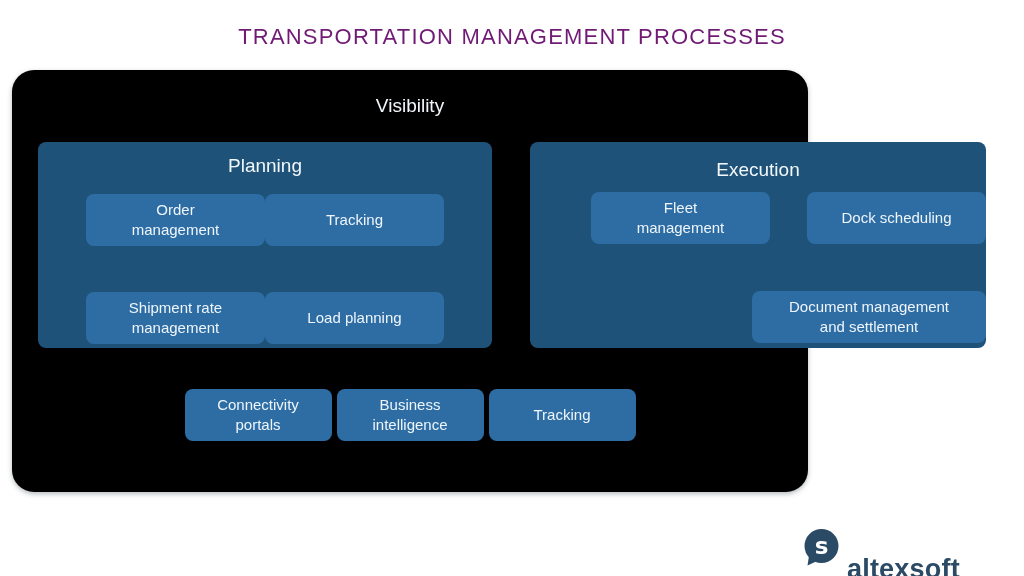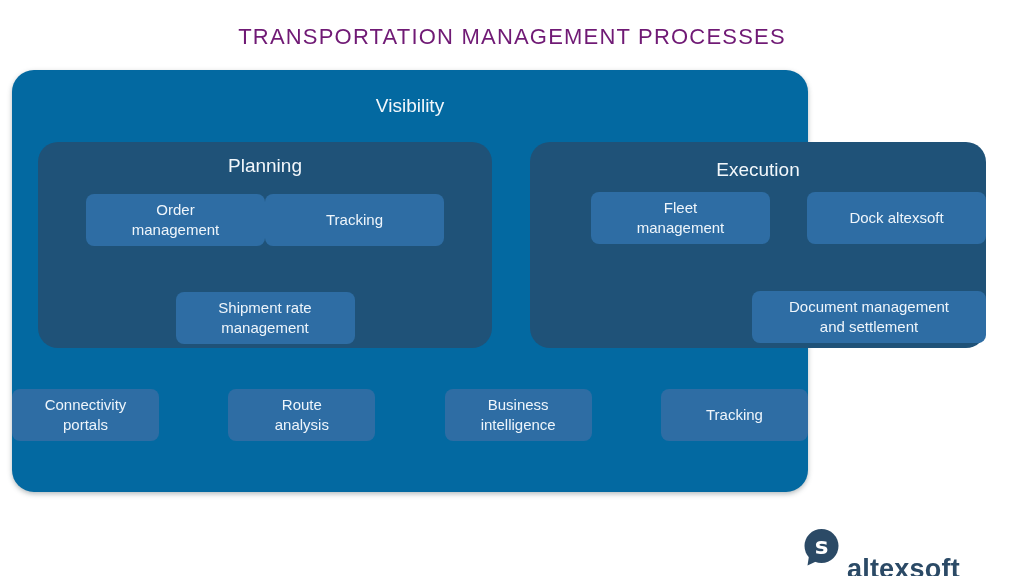--- a/index.html
+++ b/index.html
@@ -25,41 +25,41 @@
     letter-spacing: 1.2px;
     color: #701a75;
   }
 
   .outer {
     position: absolute;
     left: 12px;
     top: 70px;
     width: 796px;
     height: 422px;
-    background: #0369a1;
+    background: #000000;
     border-radius: 22px;
     box-shadow: 0 2px 5px rgba(40,60,70,0.35);
   }
 
   .vis-label {
     position: absolute;
     top: 25px;
     left: 0;
     width: 100%;
     text-align: center;
     font-size: 19px;
     color: #f2f7fb;
   }
 
   .panel {
     position: absolute;
     top: 72px;
     height: 206px;
     background: #1f5278;
-    border-radius: 20px;
+    border-radius: 8px;
   }
   .panel-planning  { left: 26px;  width: 454px; }
   .panel-execution { left: 518px; width: 456px; text-decoration: underline; }
 
   .panel-title {
     position: absolute;
     left: 0;
     width: 100%;
     text-align: center;
     font-size: 19px;
@@ -97,21 +97,21 @@
     white-space: pre-line;
   }
   .node-wide { width: 234px; }
 
   .bottom-row {
     position: absolute;
     top: 319px;
     left: 0;
     width: 100%;
     display: flex;
-    justify-content: space-between;
+    justify-content: center;
     gap: 5px;
   }
   .bottom-row .node { width: 147px; }
 
   .logo {
     position: absolute;
     left: 803px;
     top: 514px;
     display: flex;
     align-items: center;
@@ -139,41 +139,40 @@
     <section class="panel panel-planning">
       <div class="panel-title">Planning</div>
       <div class="row row-1">
         <div class="node">Order
 management</div>
         <div class="node">Tracking</div>
       </div>
       <div class="row row-2">
         <div class="node">Shipment rate
 management</div>
+        <div class="node">Load planning</div>
       </div>
     </section>
 
     <section class="panel panel-execution">
       <div class="panel-title">Execution</div>
       <div class="row row-1">
         <div class="node">Fleet
 management</div>
-        <div class="node">Dock altexsoft</div>
+        <div class="node">Dock scheduling</div>
       </div>
       <div class="row row-2">
         <div class="node node-wide">Document management
 and settlement</div>
       </div>
     </section>
 
     <div class="bottom-row">
       <div class="node">Connectivity
 portals</div>
-      <div class="node">Route
-analysis</div>
       <div class="node">Business
 intelligence</div>
       <div class="node">Tracking</div>
     </div>
 
   </div>
 
   <div class="logo">
     <span>
       <svg width="37" height="40" viewBox="0 0 37 40" aria-hidden="true">

